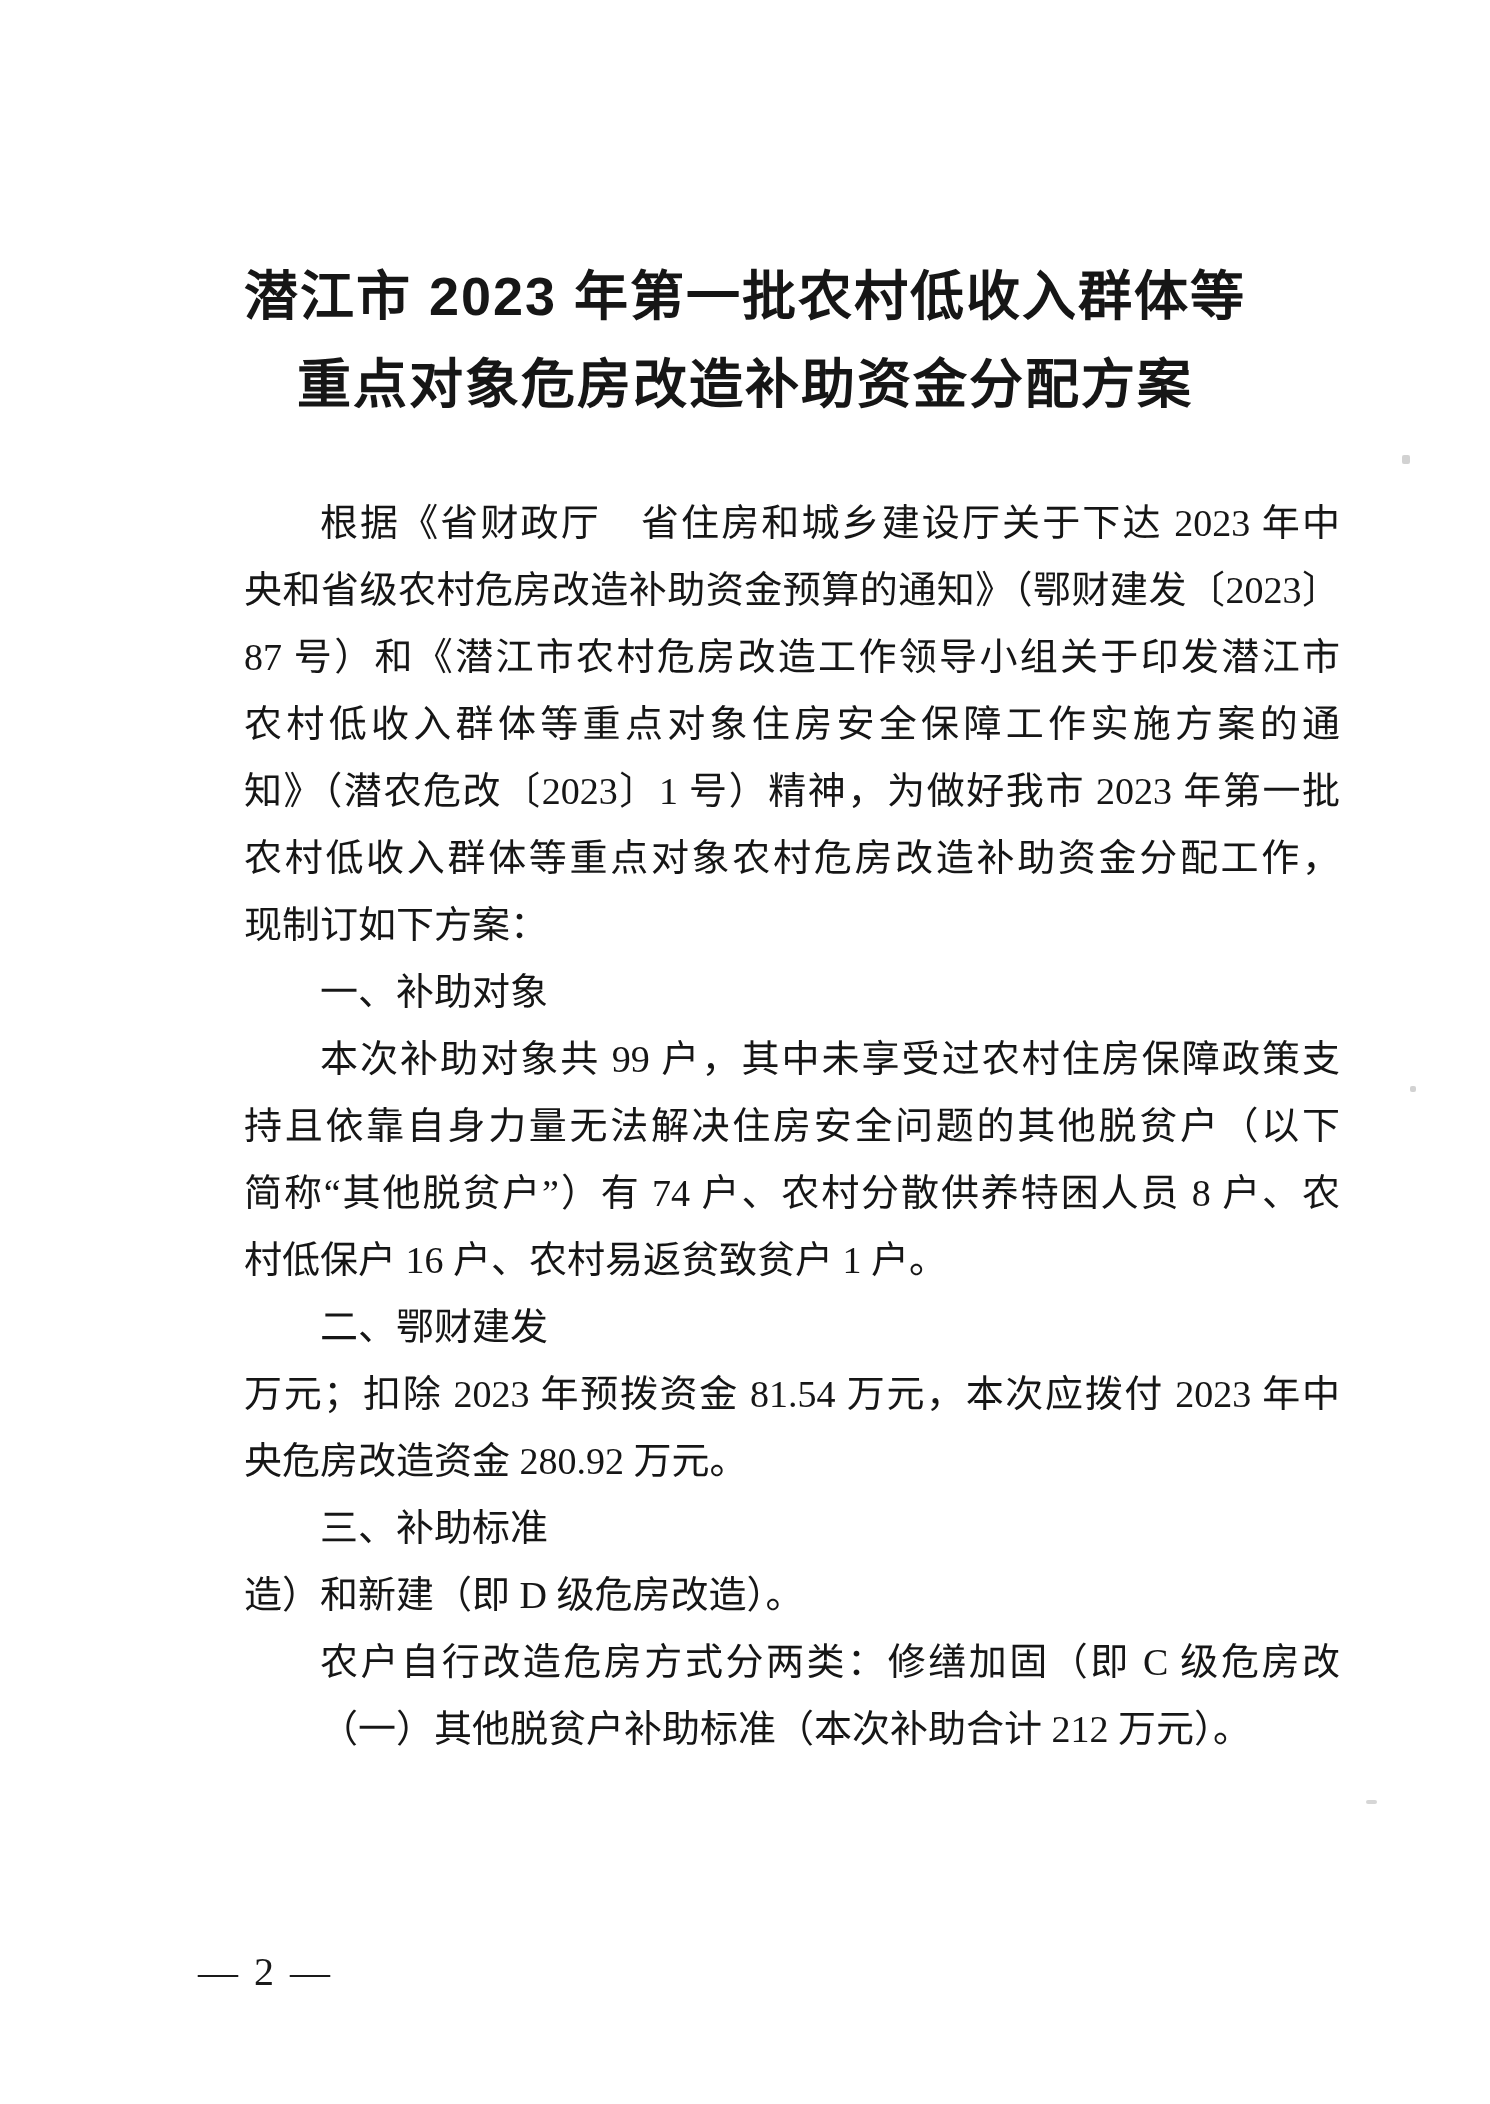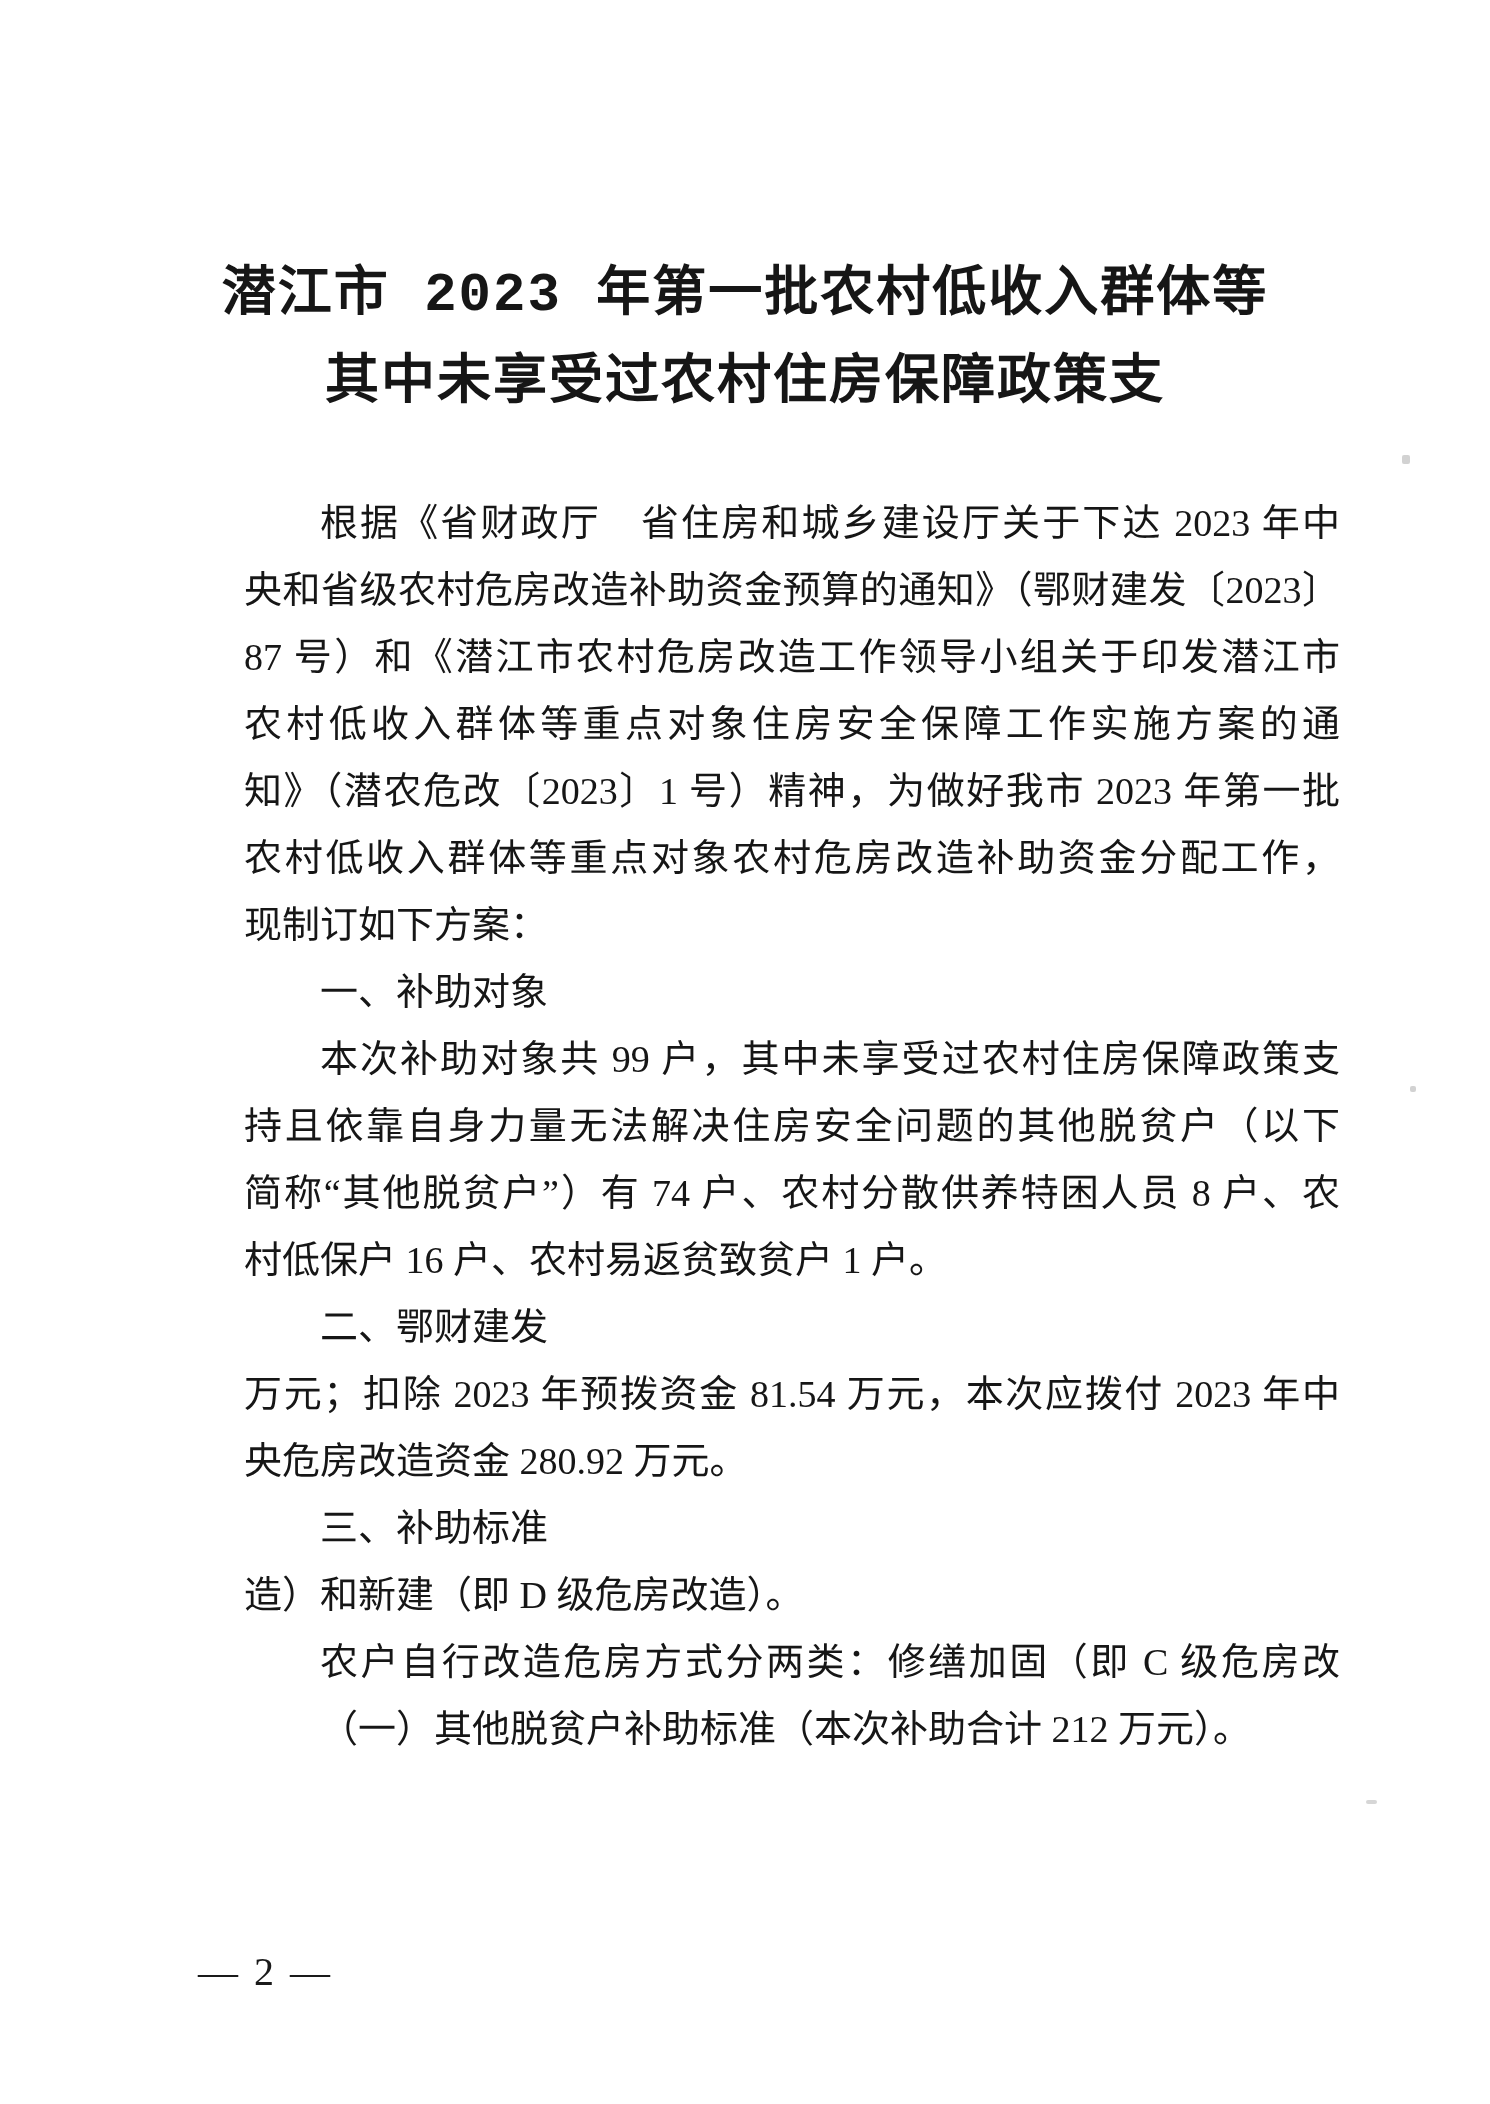--- a/index.html
+++ b/index.html
@@ -20,21 +20,21 @@
   .doc-title {
     position: absolute;
     top: 252px;
     left: 140px;
     width: 1210px;
     text-align: center;
     font-weight: bold;
     font-size: 54px;
     line-height: 88px;
     letter-spacing: 2px;
-    font-family: Liberation Mono, monospace;
+    font-family: Liberation Sans, sans-serif;
   }
   
   .doc-body {
     position: absolute;
     top: 490px;
     left: 200px;
     width: 1140px;
     font-size: 38px;
     line-height: 67px;
     font-family: "Liberation Serif", serif;
@@ -73,21 +73,21 @@
   .sp2 { left: 1410px; top: 1086px; width: 6px;  height: 6px; opacity: .3; }
   .sp3 { left: 1366px; top: 1800px; width: 11px; height: 4px; opacity: .28; }
 </style>
 </head>
 <body>
 
 <div class="page">
 
   <div class="doc-title">
     <div>潜江市 2023 年第一批农村低收入群体等</div>
-    <div>其中未享受过农村住房保障政策支</div>
+    <div>重点对象危房改造补助资金分配方案</div>
   </div>
 
   <div class="doc-body">
 
     <div class="bline ind">根据《省财政厅　省住房和城乡建设厅关于下达 2023 年中</div>
     <div class="bline">央和省级农村危房改造补助资金预算的通知》（鄂财建发〔2023〕</div>
     <div class="bline">87 号）和《潜江市农村危房改造工作领导小组关于印发潜江市</div>
     <div class="bline">农村低收入群体等重点对象住房安全保障工作实施方案的通</div>
     <div class="bline">知》（潜农危改〔2023〕1 号）精神，为做好我市 2023 年第一批</div>
     <div class="bline">农村低收入群体等重点对象农村危房改造补助资金分配工作，</div>

